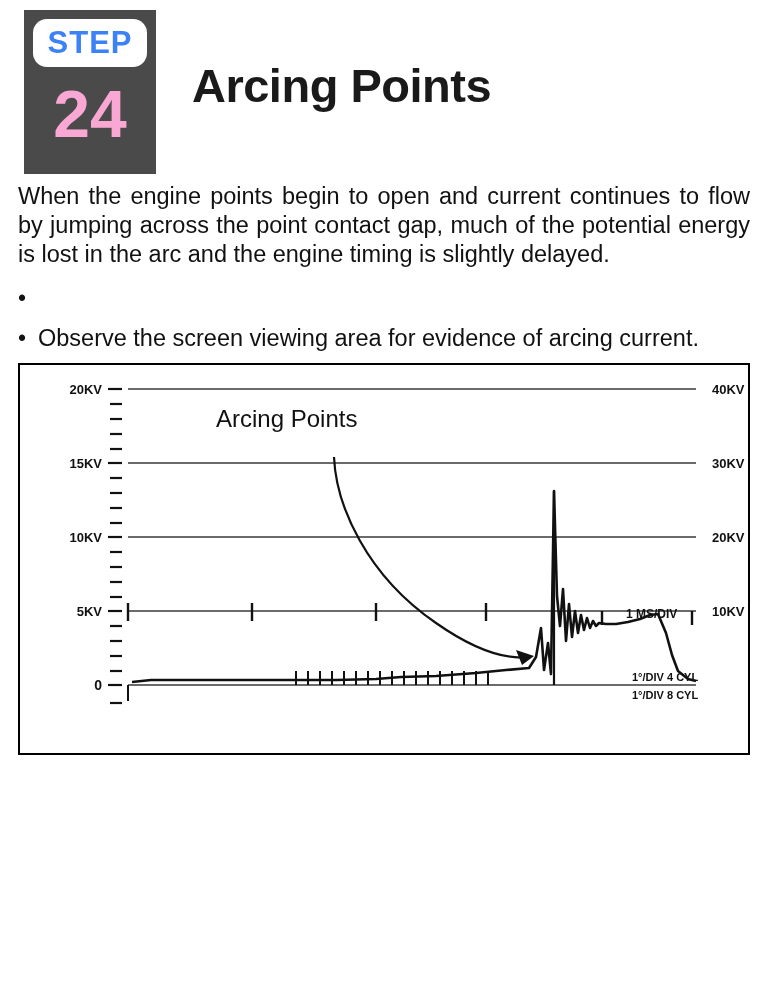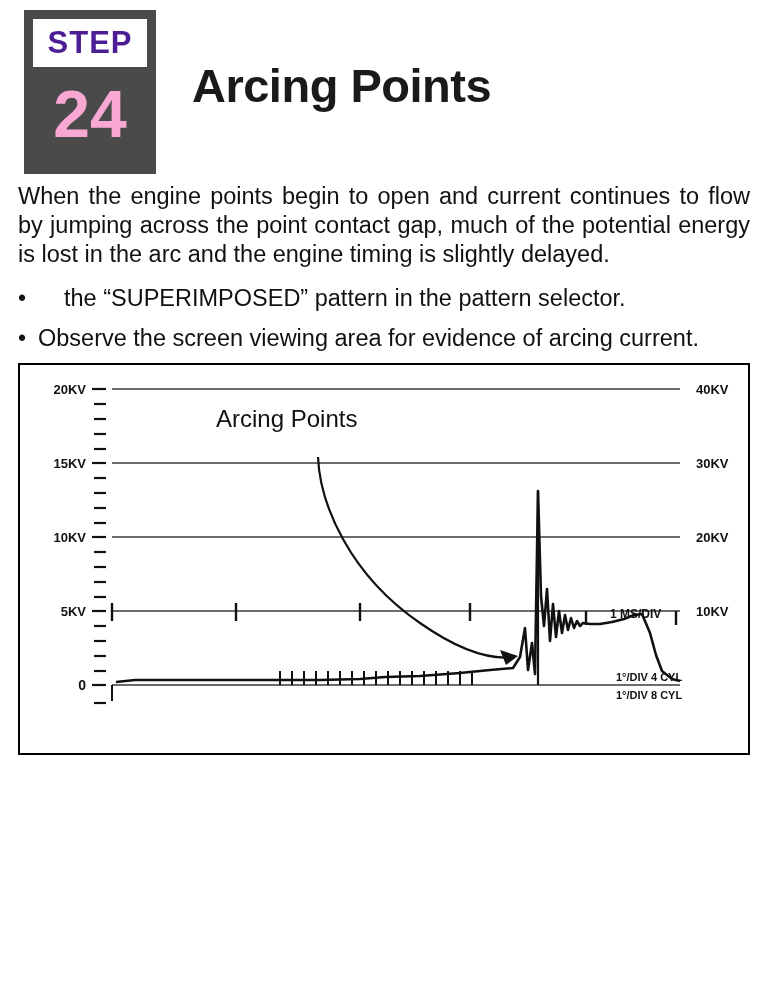--- a/index.html
+++ b/index.html
@@ -37,27 +37,28 @@
     background: #4a4a4a;
     color: #ffffff;
   }
   .step-word {
     position: absolute;
     left: 9px;
     top: 9px;
     width: 114px;
     height: 48px;
     background: #ffffff;
-    color: #4c1d95;
+    color: #3b82f6;
     font-size: 31px;
     font-weight: bold;
     letter-spacing: 1px;
     text-align: center;
     line-height: 48px;
     font-family: "Liberation Sans", sans-serif;
+    border-radius: 14px;
   }
   .step-number {
     position: absolute;
     left: 0;
     top: 60px;
     width: 132px;
     text-align: center;
     font-size: 66px;
     font-weight: bold;
     line-height: 88px;
@@ -109,20 +110,21 @@
   }
 
   
   .figure {
     position: relative;
     margin: 0 4px 0 4px;
     height: 392px;
     border: 2px solid #000000;
     background: #ffffff;
     box-sizing: border-box;
+    padding-left: 16px;
   }
   .figure svg {
     display: block;
   }
   .fig-label {
     font-family: "Liberation Sans", sans-serif;
     font-weight: bold;
   }
   .annot {
     position: absolute;
@@ -144,21 +146,20 @@
     </div>
     <div class="header-title">Arcing Points</div>
   </div>
 
   <div class="body-text">
     <p class="para last">When the engine points begin to open and current continues to flow by jumping across the point contact gap, much of the potential energy is lost in the arc and the engine timing is slightly delayed.</p>
 
     <div class="bullet">
       <span class="dot">•</span>
       <span class="btext">
-        <span class="indent">the “SUPERIMPOSED” pattern in the pattern selector.</span>
       </span>
     </div>
 
     <div class="bullet">
       <span class="dot">•</span>
       <span class="btext">
         <span>Observe the screen viewing area for evidence of arcing</span>
         <span>current.</span>
       </span>
     </div>

